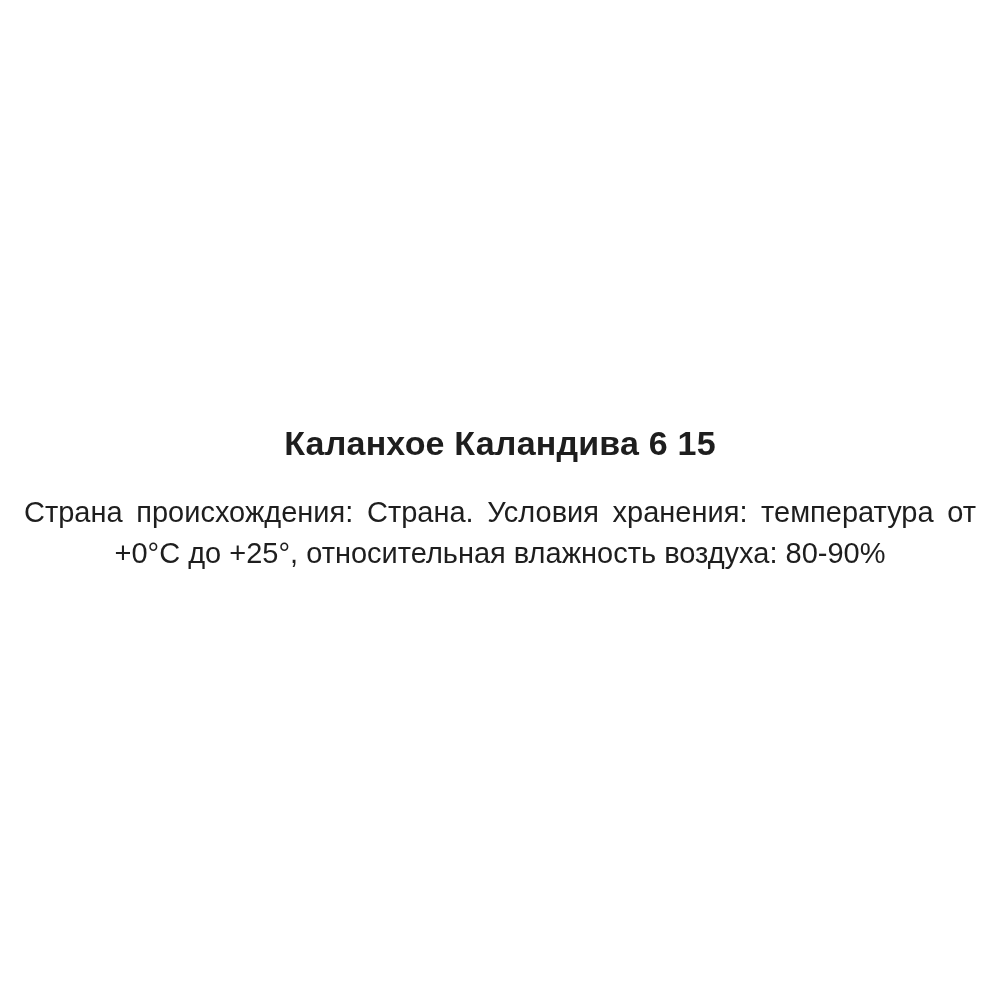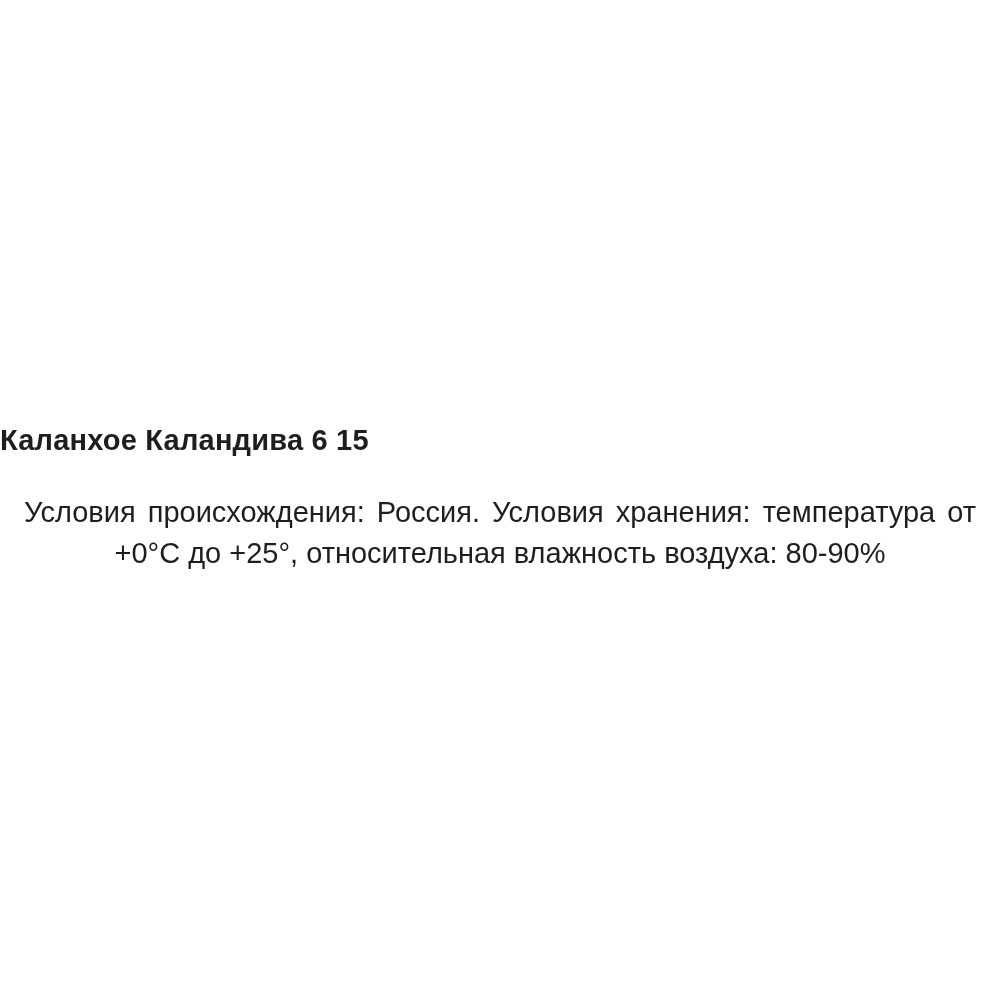--- a/index.html
+++ b/index.html
@@ -14,22 +14,22 @@
     background: #ffffff;
     overflow: hidden;
     font-family: "Liberation Sans", sans-serif;
     color: #1e1e1e;
   }
   .product-title {
     position: absolute;
     top: 424px;
     left: 0;
     width: 100%;
-    text-align: left;
-    font-size: 29px;
+    text-align: center;
+    font-size: 34px;
     font-weight: 700;
     letter-spacing: 0.2px;
     color: #1e1e1e;
   }
   .product-description {
     position: absolute;
     top: 492px;
     left: 24px;
     width: 952px;
     font-size: 29px;
@@ -47,17 +47,17 @@
   }
 </style>
 </head>
 <body>
 
 <div class="canvas">
 
   <div class="product-title">Каланхое Каландива 6 15</div>
 
   <div class="product-description">
-    <div class="desc-line-justified">Условия происхождения: Россия. Условия хранения: температура от</div>
+    <div class="desc-line-justified">Страна происхождения: Страна. Условия хранения: температура от</div>
     <div class="desc-line-left">+0°С до +25°, относительная влажность воздуха: 80-90%</div>
   </div>
 
 </div>
 
 </body></html>

